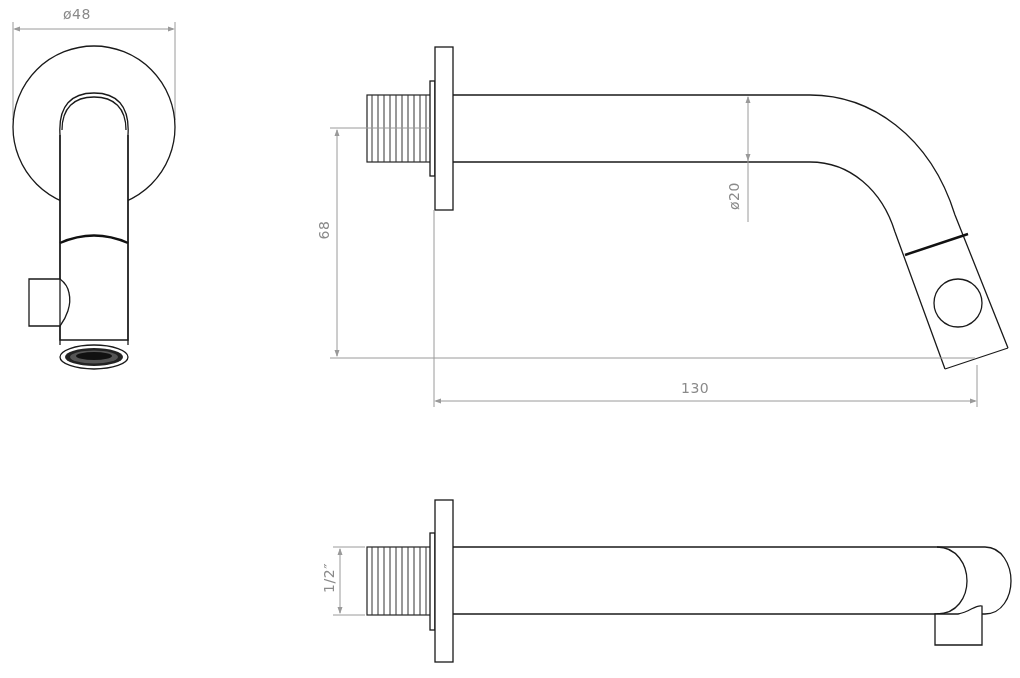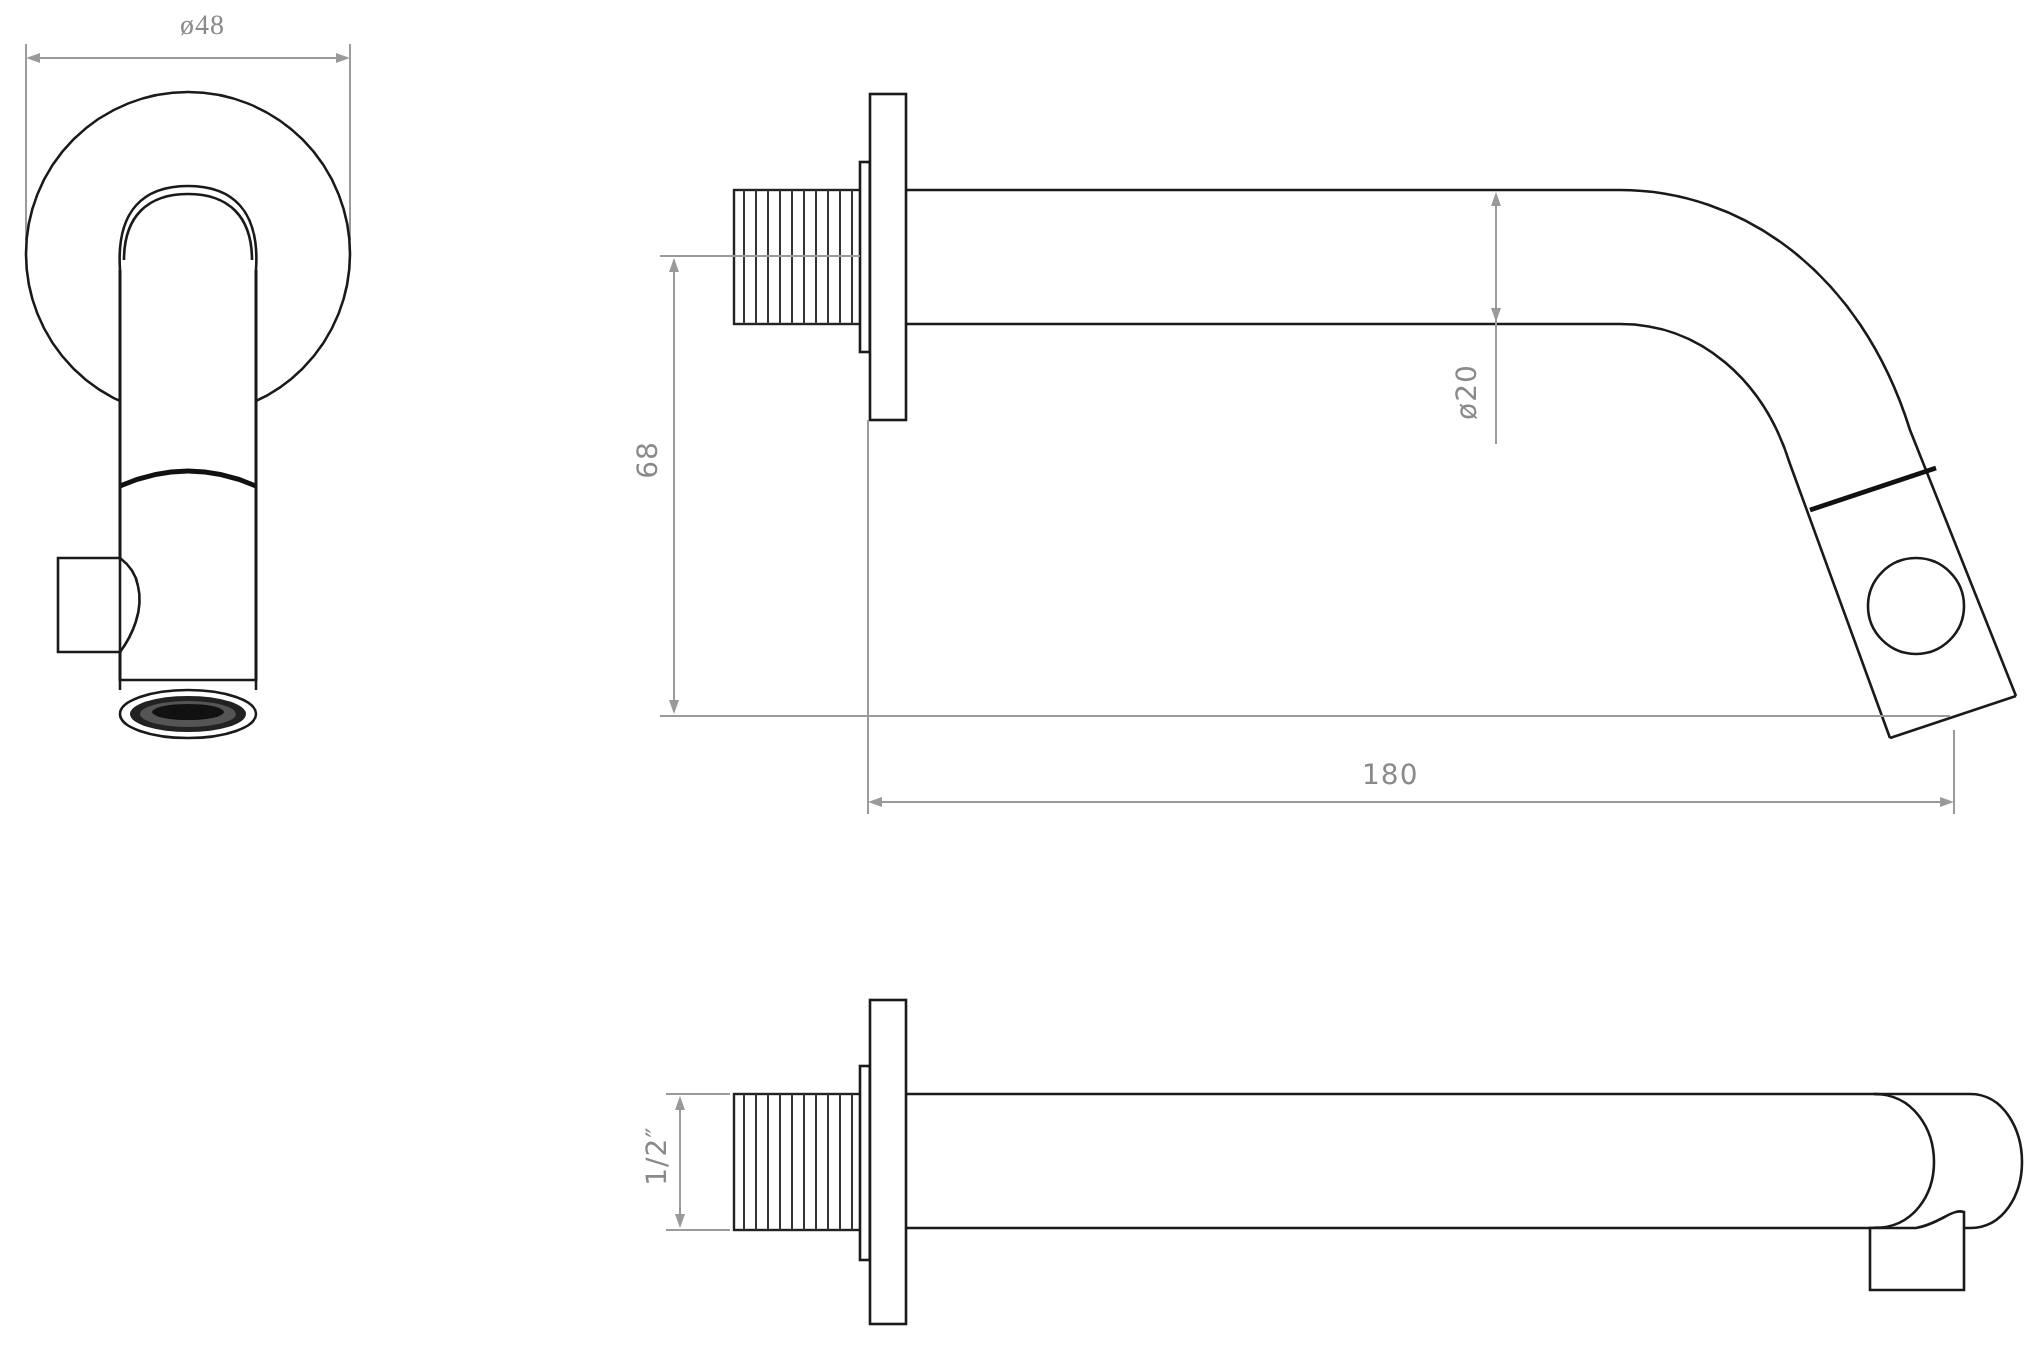--- a/index.html
+++ b/index.html
@@ -115,21 +115,21 @@
     <path class="part" d="M935,614 L935,645 L982,645 L982,606 C976,604 970,612 958,614 Z"></path>
 
     <line class="dim" x1="333" y1="547" x2="365" y2="547"></line>
     <line class="dim" x1="333" y1="615" x2="365" y2="615"></line>
     <line class="dim" x1="340" y1="549" x2="340" y2="613"></line>
     <polygon class="arrow" points="340,548 337.5,555 342.5,555"></polygon>
     <polygon class="arrow" points="340,614 337.5,607 342.5,607"></polygon>
   </g>
 </svg>
 
-<div class="label" style="left:90px; top:6px;font-family:Liberation Serif, serif;">ø48</div>
+<div class="label" style="left:63px; top:6px;">ø48</div>
 
 <div class="label" style="left:720px; top:188px; transform: rotate(-90deg); transform-origin: center;">ø20</div>
 
 <div class="label" style="left:315px; top:222px; transform: rotate(-90deg); transform-origin: center;">68</div>
 
-<div class="label" style="left:681px; top:380px;">180</div>
+<div class="label" style="left:681px; top:380px;">130</div>
 
 <div class="label" style="left:314px; top:570px; transform: rotate(-90deg); transform-origin: center;">1/2″</div>
 
 </body></html>

